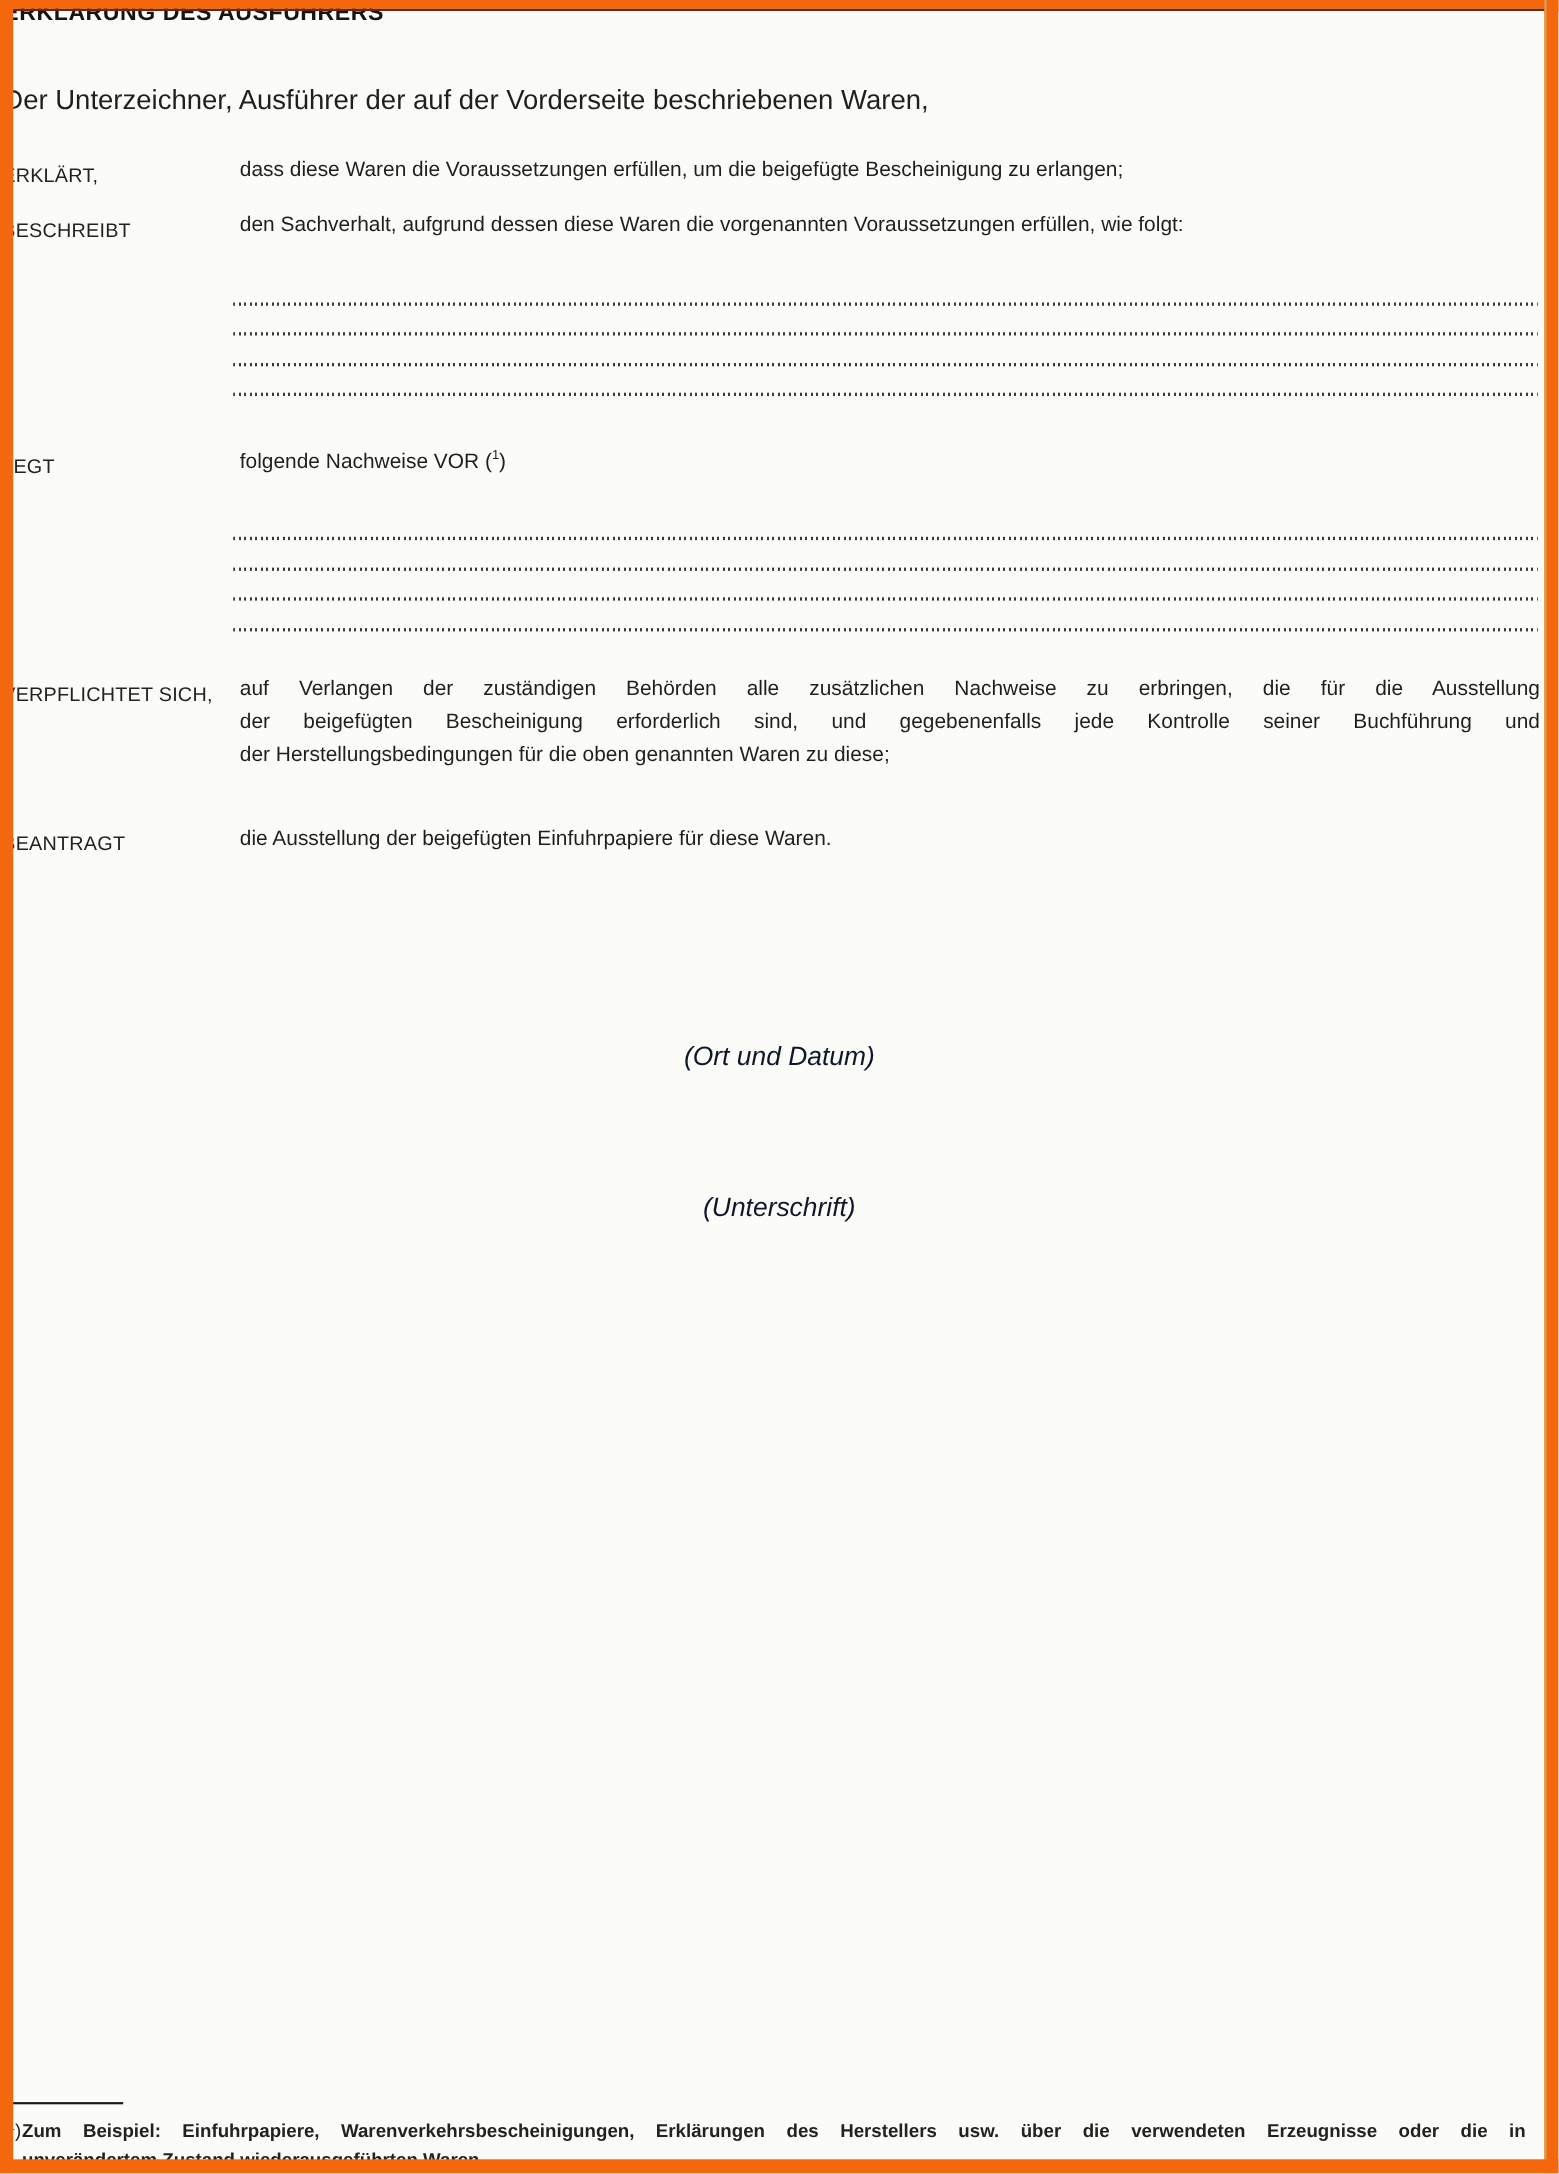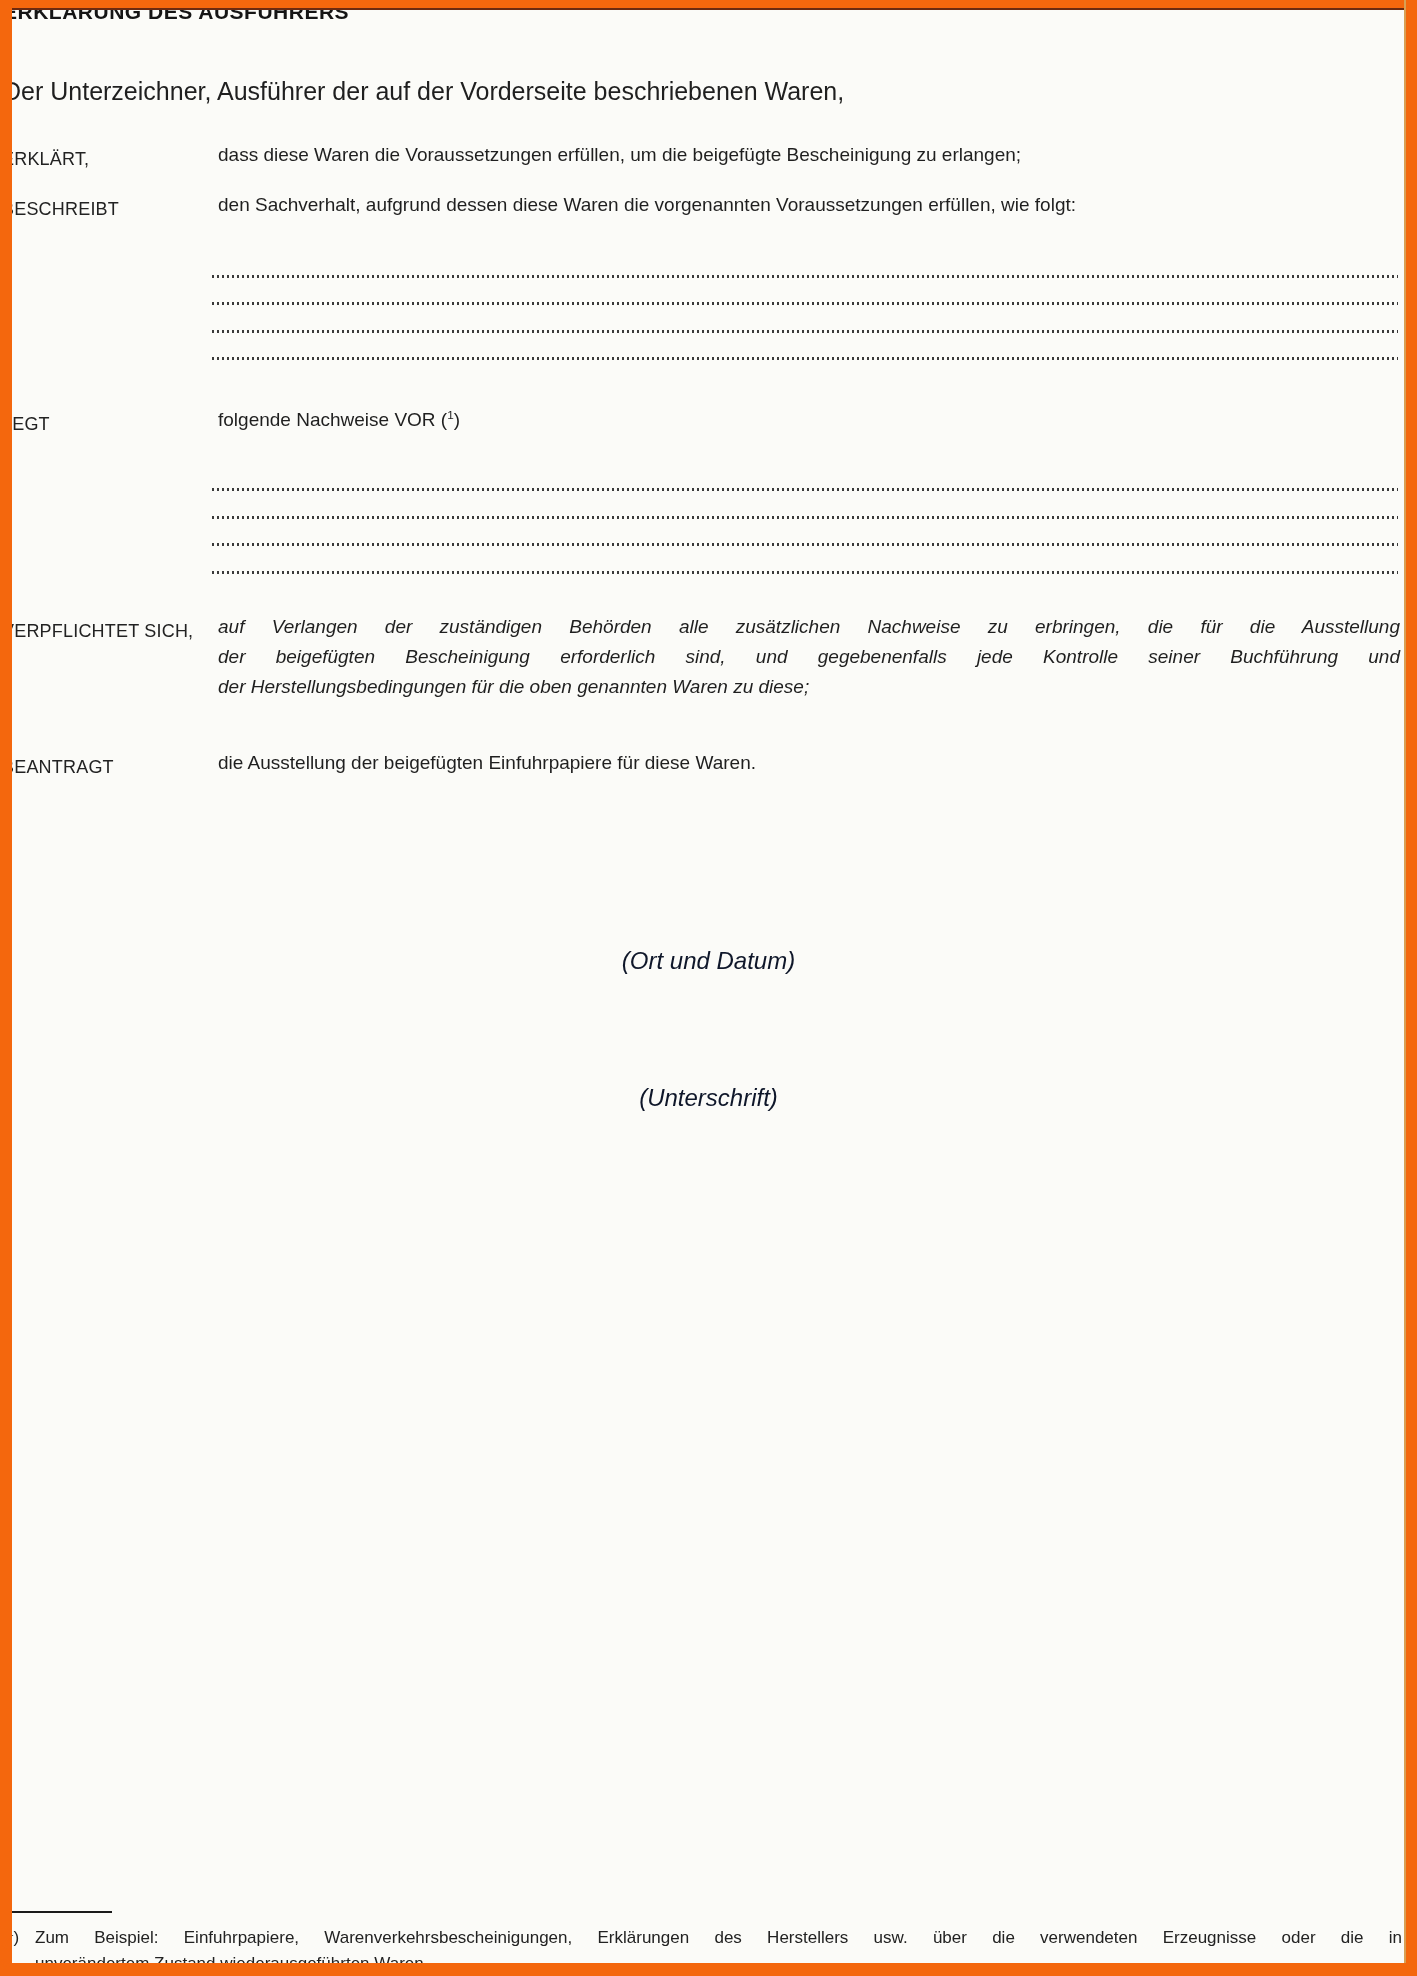--- a/index.html
+++ b/index.html
@@ -36,21 +36,21 @@
   .row { position: absolute; left: 0; width: 1400px; z-index: 1; }
   .row-label {
     position: absolute; left: 2px; top: 0;
     font-size: 18px; line-height: 30px; padding-top: 4px;
     letter-spacing: 0.2px; white-space: nowrap; color: #222;
   }
   .row-content {
     position: absolute; left: 218px; top: 0; width: 1182px;
     font-size: 19px; line-height: 30px;
   }
-  .row-content .line { width: 1182px; font-style: italic; }
+  .row-content .line { width: 1182px; }
   .row-content .line.just { text-align: justify; text-align-last: justify; }
   .nowrap { white-space: nowrap; }
   sup { font-size: 62%; vertical-align: super; line-height: 0; }
 
   
   .dotline {
     position: absolute; left: 212px; width: 1186px; height: 3px; z-index: 1;
     background-image: repeating-linear-gradient(to right, #3a3a3a 0 2px, rgba(0,0,0,0) 2px 5px);
   }
 
@@ -61,21 +61,21 @@
 
   .foot-rule {
     position: absolute; left: 0; top: 1911px; width: 112px; height: 2px;
     background: #1a1a1a; z-index: 1;
   }
   .footnote {
     position: absolute; left: 2px; top: 1925px; width: 1400px;
     font-size: 17px; line-height: 26px; z-index: 1; color: #222;
   }
   .footnote-marker { position: absolute; left: 0; top: 0; white-space: nowrap; }
-  .footnote-body { margin-left: 33px; width: 1367px; }
+  .footnote-body { margin-left: 18px; width: 1367px; font-weight: bold; }
   .footnote-body .fline1 { text-align: justify; text-align-last: justify; }
 </style>
 </head>
 <body>
 
 <div class="page">
 
   <div class="doc-title">ERKLÄRUNG DES AUSFÜHRERS</div>
 
   <div class="intro">Der Unterzeichner, Ausführer der auf der Vorderseite beschriebenen Waren,</div>

